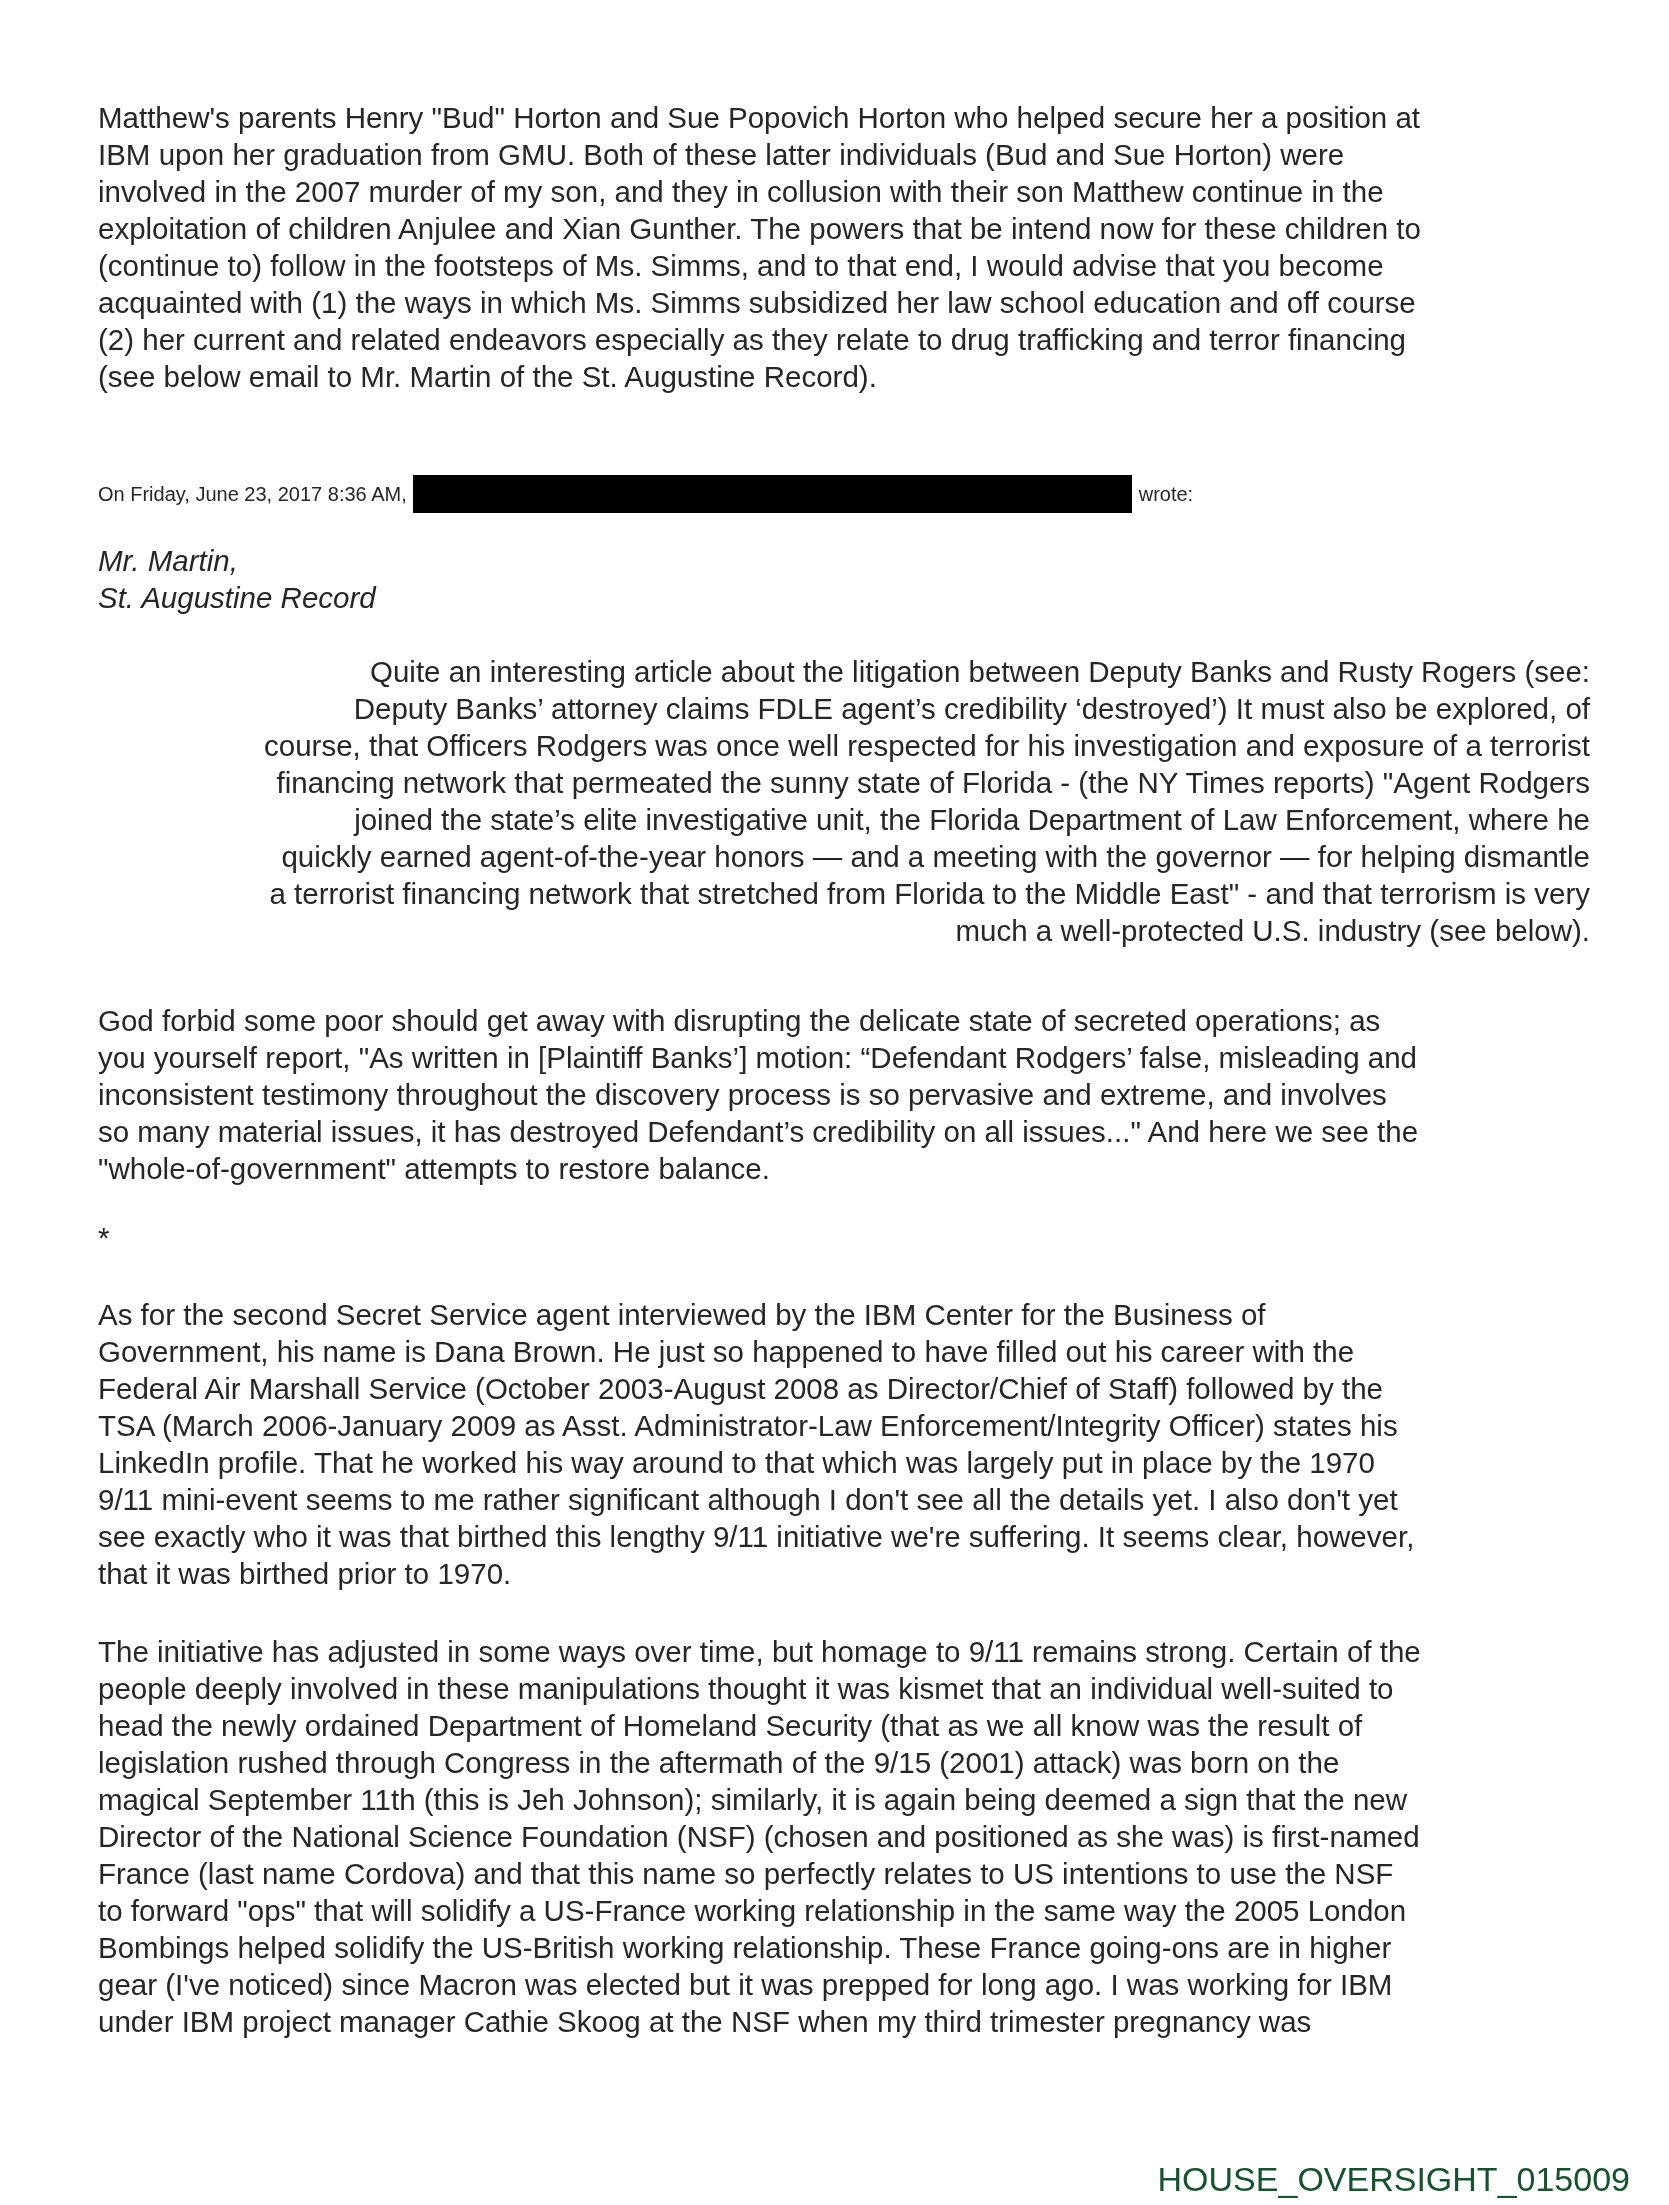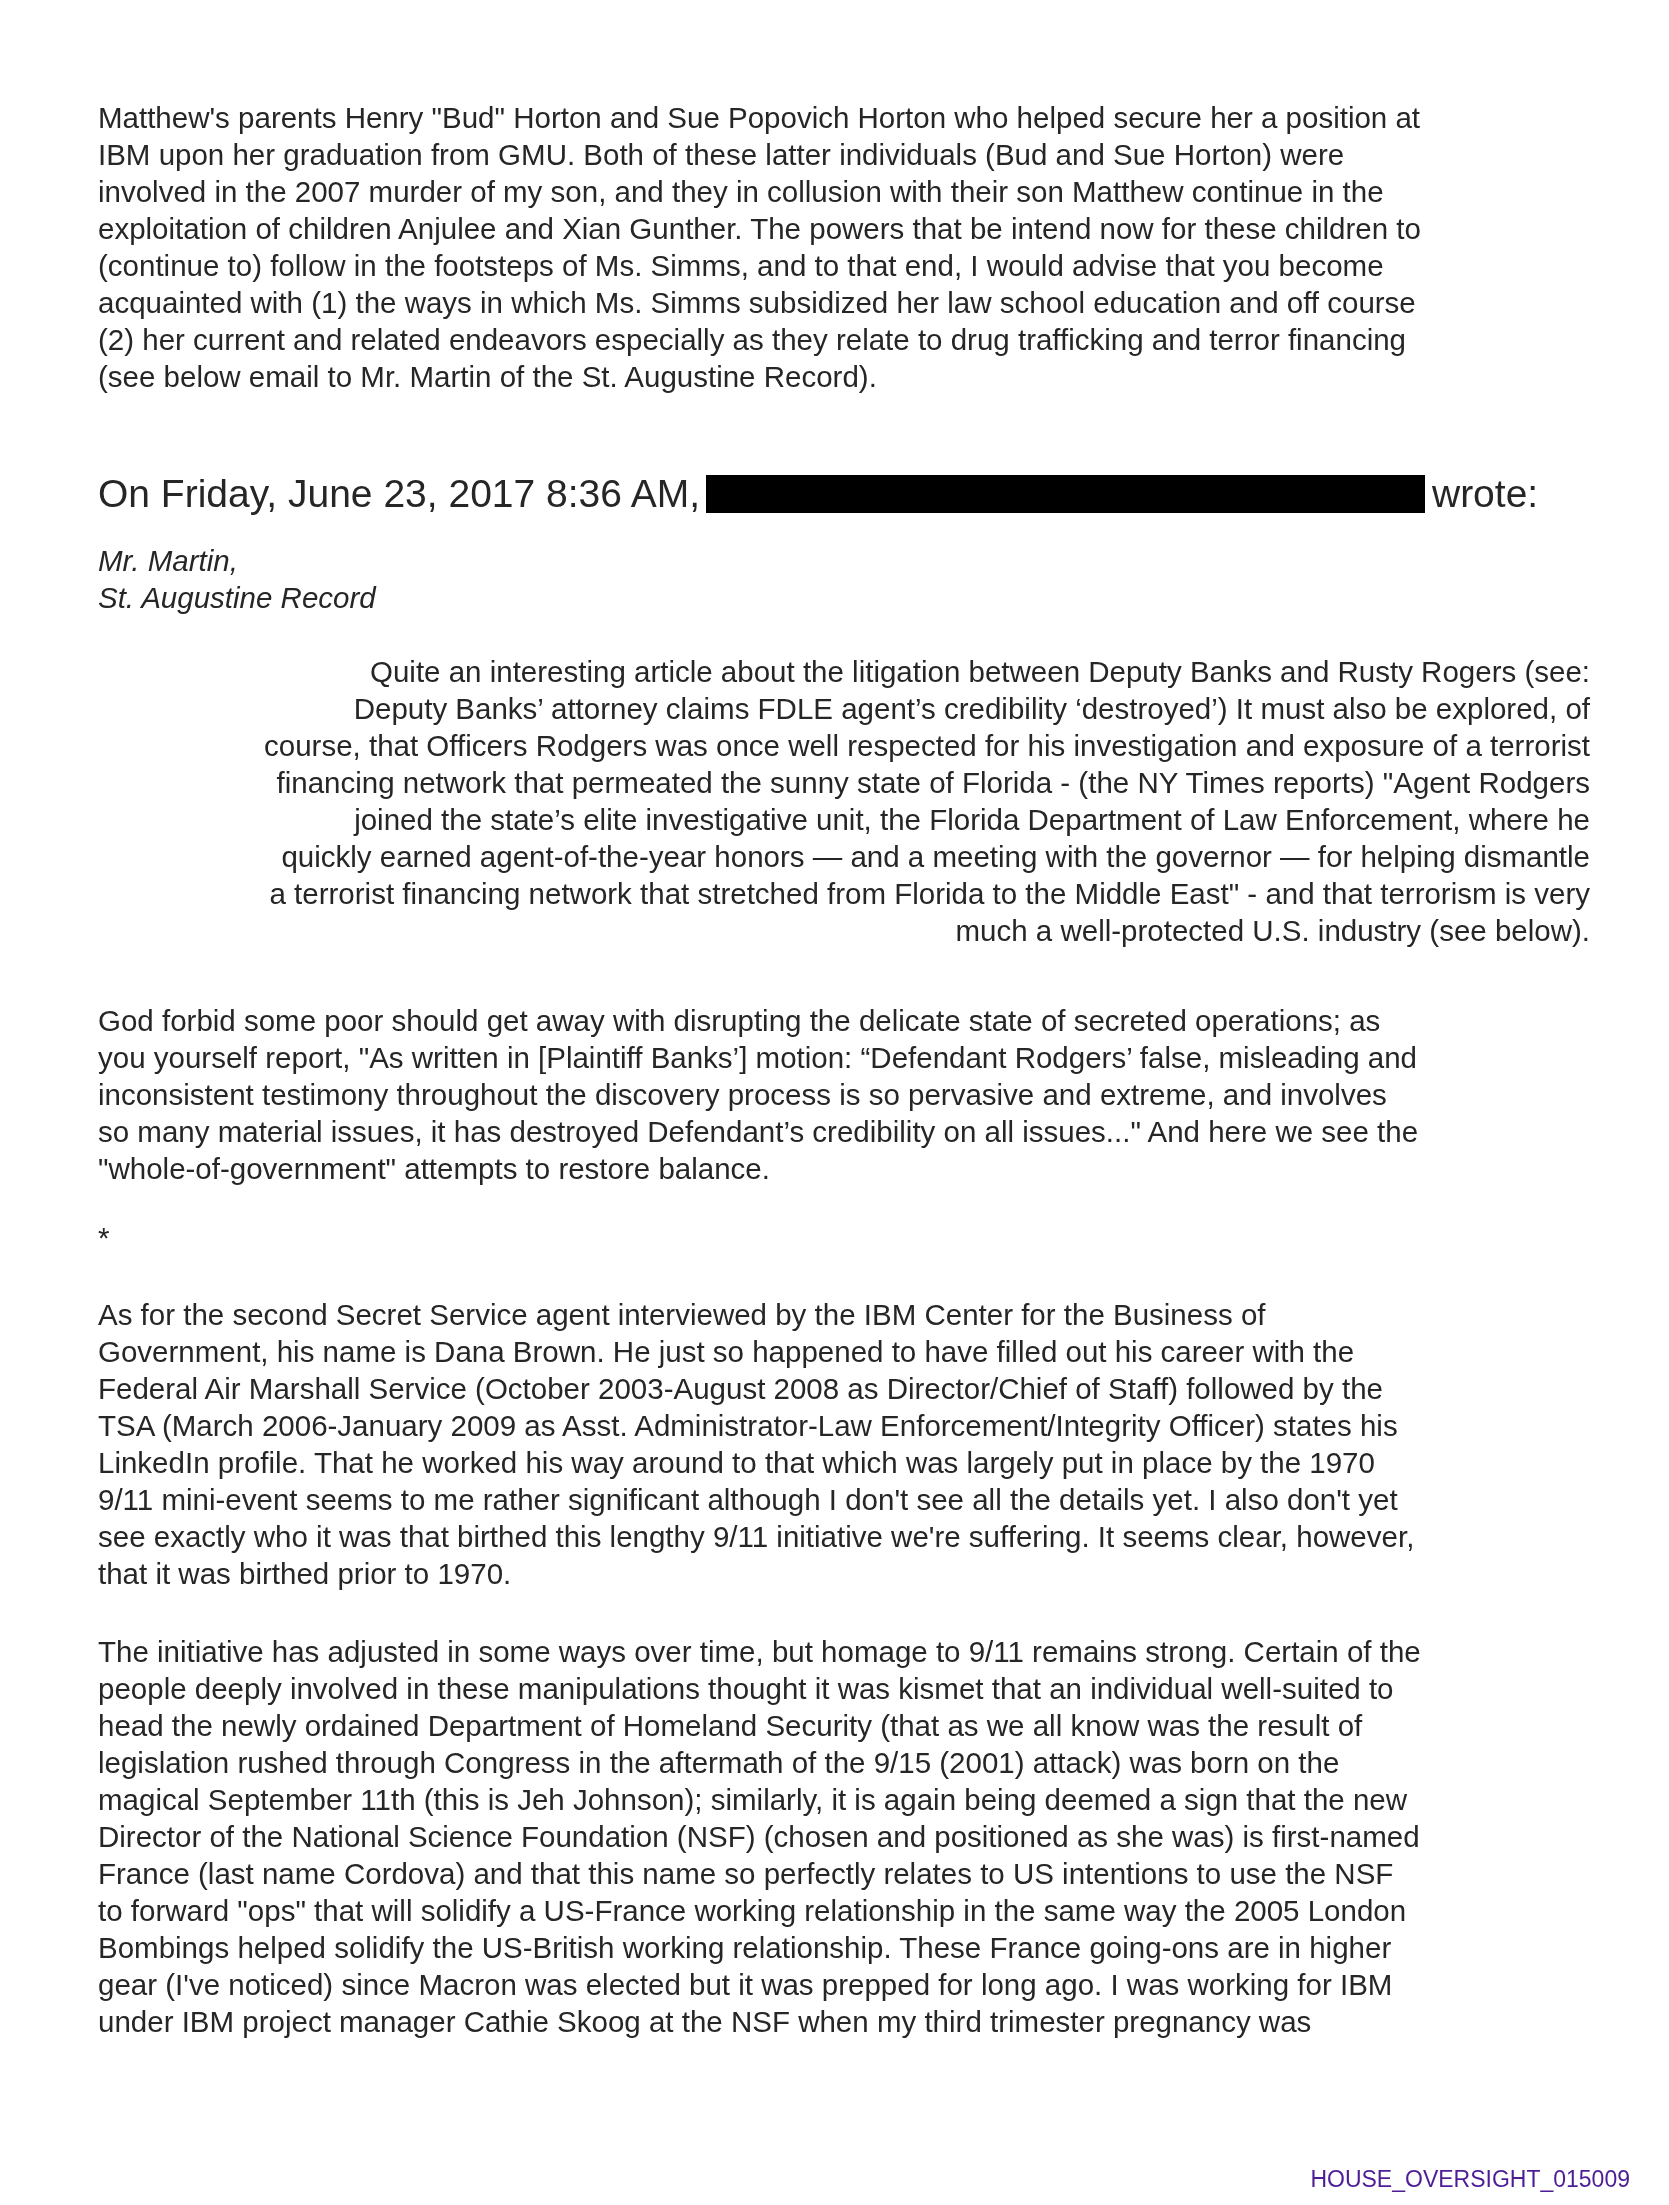--- a/index.html
+++ b/index.html
@@ -49,33 +49,33 @@
       width: 719px;
       height: 38px;
       margin-top: 5.9px;
       margin-left: 6.5px;
       margin-right: 6.5px;
     }
     .reply-line {
       display: flex;
       align-items: flex-start;
       height: 50px;
-      font-size: 39px;
+      font-size: 20px;
       line-height: 50px;
       white-space: nowrap;
     }
     .reply-line .txt { display: inline-block; }
 
     #footer {
       position: absolute;
       right: 39px;
       top: 2162px;
-      font-size: 23px;
+      font-size: 34px;
       line-height: 34px;
-      color: #4c1d95;
+      color: #14532d;
       white-space: nowrap;
     }
   </style>
 </head>
 <body>
 
 <div class="page">
 
   <div class="block" id="para1">
     <span class="line">Matthew's parents Henry "Bud" Horton and Sue Popovich Horton who helped secure her a position at</span>

